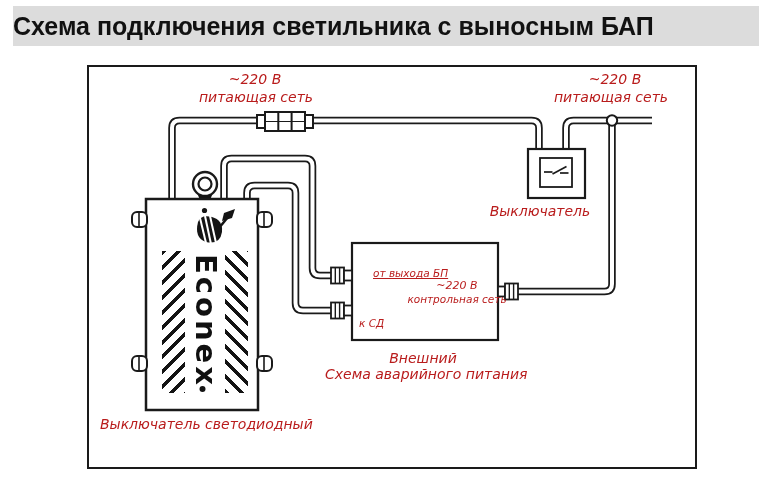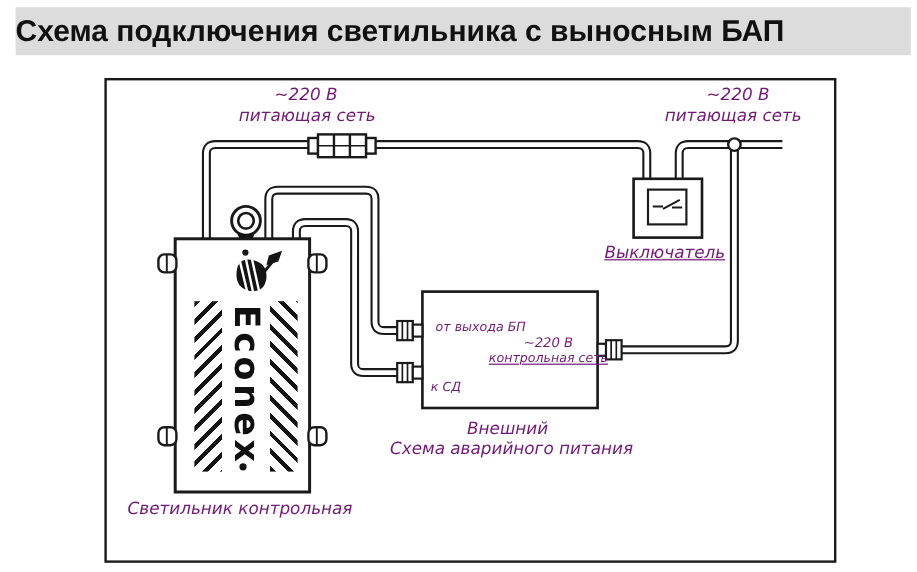--- a/index.html
+++ b/index.html
@@ -19,21 +19,21 @@
     position:absolute;left:87px;top:65px;width:606px;height:400px;
     border:2px solid #1a1a1a;background:#fff;
   }
   svg.wiring{position:absolute;left:87px;top:65px;width:610px;height:404px;}
   .cable-o{fill:none;stroke:#1a1a1a;stroke-width:7.5;stroke-linejoin:round;stroke-linecap:butt;}
   .cable-i{fill:none;stroke:#ffffff;stroke-width:4;stroke-linejoin:round;stroke-linecap:butt;}
   .box{fill:#ffffff;stroke:#1a1a1a;}
   .thin{stroke:#1a1a1a;fill:none;}
   .glabel{
     position:absolute;font-family:"DejaVu Sans",sans-serif;font-style:italic;
-    color:#701a75;text-align:center;white-space:nowrap;line-height:1.15;
+    color:#b91c1c;text-align:center;white-space:nowrap;line-height:1.15;
   }
   .fs14{font-size:14px;}
   .fs11{font-size:11px;}
   .fs10{font-size:10.5px;}
   .left-align{text-align:left;}
   .vent{position:absolute;width:23px;height:142px;top:251px;}
   .vent-left{left:162px;background:repeating-linear-gradient(135deg,#141414 0 3.5px,transparent 3.5px 10.5px);}
   .vent-right{left:225px;background:repeating-linear-gradient(45deg,#141414 0 3.5px,transparent 3.5px 10.5px);}
   .econex{
     position:absolute;left:133px;top:304px;width:146px;height:34px;
@@ -163,25 +163,25 @@
   <div class="vent vent-right"></div>
 
   <div class="econex">Econex</div>
 
   <div class="glabel fs14" style="left:210px;top:71px;width:90px;">~220 В</div>
   <div class="glabel fs14" style="left:186px;top:89px;width:140px;">питающая сеть</div>
 
   <div class="glabel fs14" style="left:570px;top:71px;width:90px;">~220 В</div>
   <div class="glabel fs14" style="left:541px;top:89px;width:140px;">питающая сеть</div>
 
-  <div class="glabel fs14" style="left:494px;top:203px;width:120px;text-decoration:underline;">Выключатель</div>
+  <div class="glabel fs14" style="left:480px;top:203px;width:120px;">Выключатель</div>
 
-  <div class="glabel fs10 left-align" style="left:363px;top:267px;">от выхода БП</div>
+  <div class="glabel fs10 left-align" style="left:373px;top:267px;text-decoration:underline;">от выхода БП</div>
   <div class="glabel fs10 left-align" style="left:359px;top:317px;">к СД</div>
   <div class="glabel fs11" style="left:417px;top:280px;width:80px;">~220 В</div>
-  <div class="glabel fs10" style="left:402px;top:293px;width:110px;text-decoration:underline;">контрольная сеть</div>
+  <div class="glabel fs10" style="left:402px;top:293px;width:110px;">контрольная сеть</div>
 
   <div class="glabel fs14" style="left:363px;top:350px;width:120px;">Внешний</div>
   <div class="glabel fs14" style="left:325px;top:366px;width:200px;">Схема аварийного питания</div>
 
-  <div class="glabel fs14" style="left:100px;top:416px;width:200px;">Светильник контрольная</div>
+  <div class="glabel fs14" style="left:100px;top:416px;width:200px;">Выключатель светодиодный</div>
 
 </div>
 
 </body></html>

